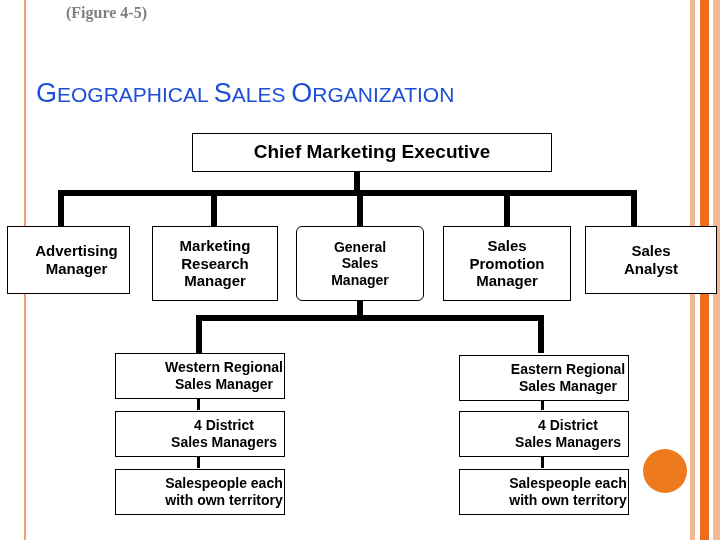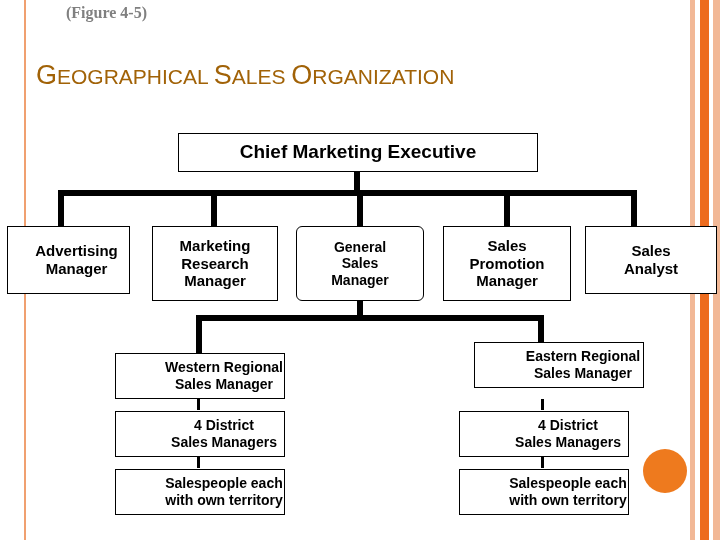--- a/index.html
+++ b/index.html
@@ -70,22 +70,22 @@
     top: 4px;
     font-family: "Liberation Serif", serif;
     font-size: 16px;
     font-weight: bold;
     color: #808080;
   }
 
   .title {
     position: absolute;
     left: 36px;
-    top: 60px;
-    color: #a16207;
+    top: 78px;
+    color: #1d4ed8;
     white-space: nowrap;
   }
   .title .big {
     font-size: 27px;
     font-weight: normal;
     letter-spacing: 0px;
   }
   .title .small {
     font-size: 21px;
     font-weight: normal;
@@ -162,21 +162,21 @@
   <div class="ln" style="left:357px; top:301px; width:6px; height:18px;"></div>
   <div class="ln" style="left:196px; top:315px; width:348px; height:6px;"></div>
   <div class="ln" style="left:196px; top:315px; width:6px; height:38px;"></div>
   <div class="ln" style="left:538px; top:315px; width:6px; height:38px;"></div>
 
   <div class="ln" style="left:197px; top:399px; width:3px; height:11px;"></div>
   <div class="ln" style="left:197px; top:457px; width:3px; height:11px;"></div>
   <div class="ln" style="left:541px; top:399px; width:3px; height:11px;"></div>
   <div class="ln" style="left:541px; top:457px; width:3px; height:11px;"></div>
 
-  <div class="box box-top" style="left:178px; top:133px; width:360px; height:39px;">
+  <div class="box box-top" style="left:192px; top:133px; width:360px; height:39px;">
     <span>Chief Marketing Executive</span>
   </div>
 
   <div class="box box-l2" style="left:7px; top:226px; width:123px; height:68px;padding-left:16px;">
     <span>Advertising
 Manager</span>
   </div>
   <div class="box box-l2" style="left:152px; top:226px; width:126px; height:75px;">
     <span>Marketing
 Research
@@ -203,21 +203,21 @@
   </div>
   <div class="box box-l3" style="left:115px; top:411px; width:170px; height:46px;">
     <span>4 District
 Sales Managers</span>
   </div>
   <div class="box box-l3" style="left:115px; top:469px; width:170px; height:46px;">
     <span>Salespeople each
 with own territory</span>
   </div>
 
-  <div class="box box-l3" style="left:459px; top:342px; width:170px; height:46px;margin-left:15px;">
+  <div class="box box-l3" style="left:459px; top:355px; width:170px; height:46px;">
     <span>Eastern Regional
 Sales Manager</span>
   </div>
   <div class="box box-l3" style="left:459px; top:411px; width:170px; height:46px;">
     <span>4 District
 Sales Managers</span>
   </div>
   <div class="box box-l3" style="left:459px; top:469px; width:170px; height:46px;">
     <span>Salespeople each
 with own territory</span>

